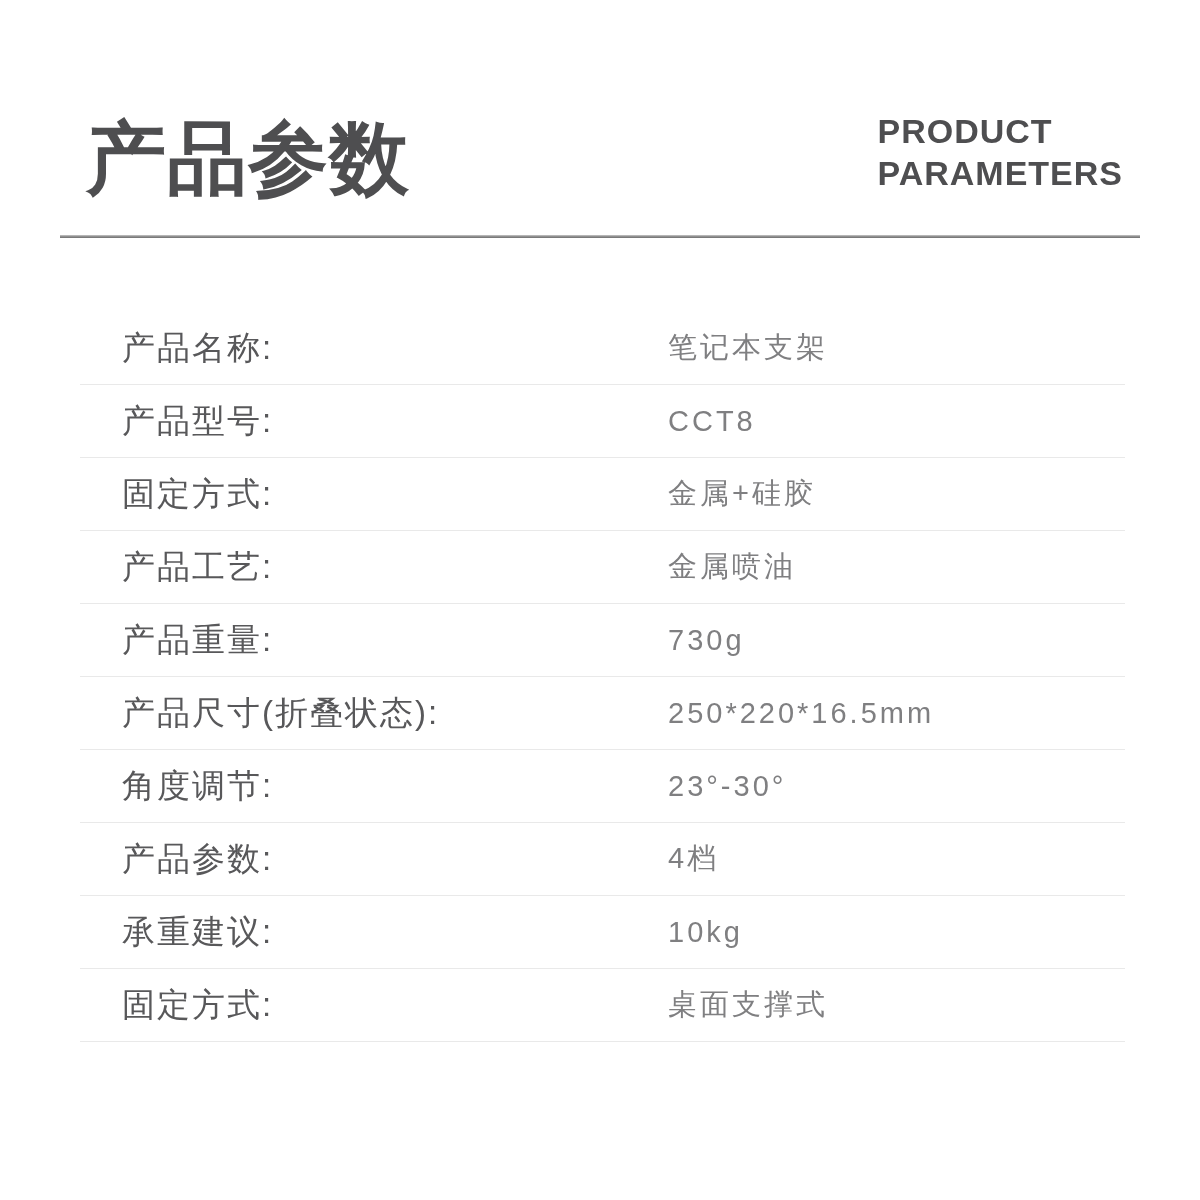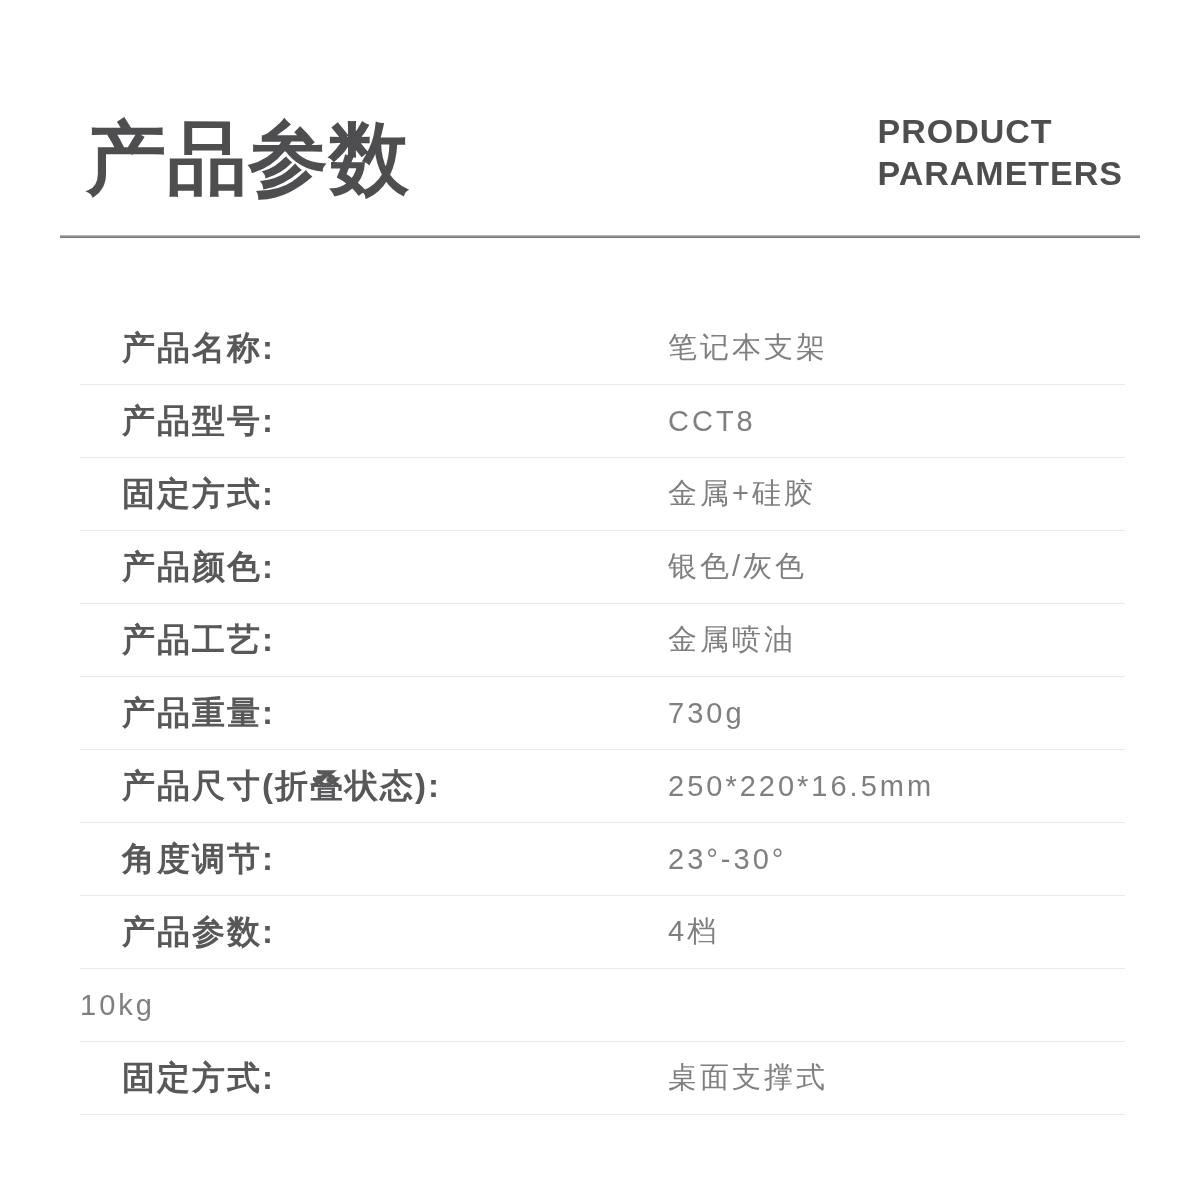--- a/index.html
+++ b/index.html
@@ -51,21 +51,21 @@
     box-sizing: border-box;
     display: flex;
     align-items: center;
     height: 73px;
     border-bottom: 1px solid var(--row-divider-color, #e9e9e9);
   }
   .spec-label {
     width: 546px;
     padding-left: 42px;
     font-size: 33px;
-    font-weight: 700;
+    font-weight: 400;
     letter-spacing: 2px;
     color: var(--label-color, #58585a);
     white-space: nowrap;
   }
   .spec-value {
     font-size: 29px;
     letter-spacing: 3px;
     color: var(--value-color, #7f7f81);
     white-space: nowrap;
   }
@@ -90,44 +90,41 @@
       </div>
       <div class="spec-row">
         <div class="spec-label">产品型号:</div>
         <div class="spec-value">CCT8</div>
       </div>
       <div class="spec-row">
         <div class="spec-label">固定方式:</div>
         <div class="spec-value">金属+硅胶</div>
       </div>
       <div class="spec-row">
-        <div class="spec-label">产品颜色:</div>
-        <div class="spec-value">银色/灰色</div>
-      </div>
-      <div class="spec-row">
         <div class="spec-label">产品工艺:</div>
         <div class="spec-value">金属喷油</div>
       </div>
       <div class="spec-row">
         <div class="spec-label">产品重量:</div>
         <div class="spec-value">730g</div>
       </div>
       <div class="spec-row">
         <div class="spec-label">产品尺寸(折叠状态):</div>
         <div class="spec-value">250*220*16.5mm</div>
       </div>
       <div class="spec-row">
         <div class="spec-label">角度调节:</div>
         <div class="spec-value">23°-30°</div>
       </div>
       <div class="spec-row">
         <div class="spec-label">产品参数:</div>
         <div class="spec-value">4档</div>
       </div>
       <div class="spec-row">
+        <div class="spec-label">承重建议:</div>
         <div class="spec-value">10kg</div>
       </div>
       <div class="spec-row">
         <div class="spec-label">固定方式:</div>
         <div class="spec-value">桌面支撑式</div>
       </div>
     </div>
 </div>
 
 </body></html>

